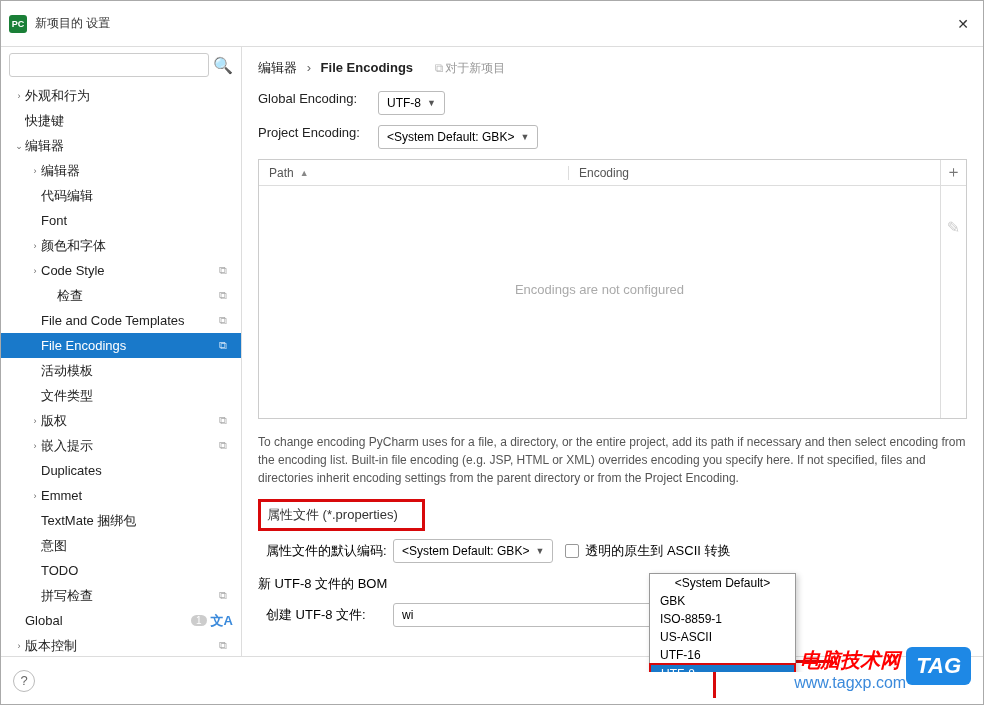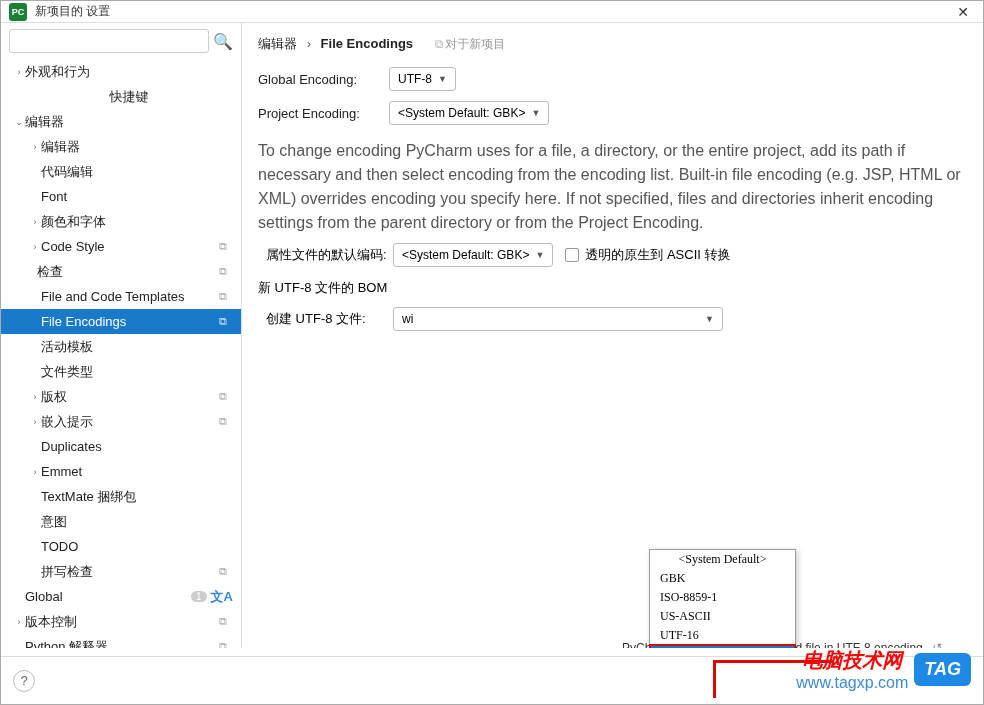--- a/index.html
+++ b/index.html
@@ -1,17 +1,17 @@
 <!DOCTYPE html>
 <html><head>
 <meta charset="utf-8">
 <style>
 * { box-sizing: border-box; margin: 0; padding: 0; font-family: "Segoe UI", "Microsoft YaHei", sans-serif; }
 body { background: #fff; width: 984px; height: 705px; overflow: hidden; position: relative; border: 1px solid #aaa; }
-.titlebar { height: 22px; display: flex; align-items: center; padding: 0 8px; border-bottom: 1px solid #ddd; }
+.titlebar { height: 46px; display: flex; align-items: center; padding: 0 8px; border-bottom: 1px solid #ddd; }
 .titlebar .icon { width: 18px; height: 18px; background: #1a7f37; border-radius: 3px; color: #fff; font-size: 9px; display: flex; align-items: center; justify-content: center; font-weight: bold; margin-right: 8px; }
 .titlebar .title { font-size: 12px; color: #333; }
 .titlebar .close { margin-left: auto; font-size: 14px; color: #333; cursor: pointer; padding: 2px 6px; }
 
 .main { display: flex; height: calc(100% - 30px - 48px); }
 .sidebar { width: 241px; border-right: 1px solid #ddd; display: flex; flex-direction: column; }
 .search-row { padding: 6px 8px; display: flex; align-items: center; gap: 4px; }
 .search-row input { flex: 1; height: 24px; border: 1px solid #ccc; border-radius: 3px; padding: 0 6px; font-size: 12px; }
 .search-row .mag { color: #999; }
 .tree { flex: 1; overflow-y: auto; font-size: 13px; color: #222; }
@@ -26,65 +26,65 @@
 .tree .trans { color: #3b8adb; font-size: 13px; font-weight: bold; }
 
 .content { flex: 1; padding: 12px 16px; overflow: hidden; position: relative; }
 .breadcrumb { font-size: 13px; margin-bottom: 14px; }
 .breadcrumb .crumb { color: #222; }
 .breadcrumb .sep { color: #666; margin: 0 6px; }
 .breadcrumb .active { font-weight: bold; }
 .breadcrumb .note { color: #999; margin-left: 18px; font-size: 12px; }
 .breadcrumb .note-icon { color: #bbb; margin-right: 2px; }
 
-.form-row { display: flex; align-items: center; margin-bottom: 10px; font-size: 13px; gap: 11px; }
+.form-row { display: flex; align-items: flex-start; margin-bottom: 10px; font-size: 13px; }
 .form-row .lbl { width: 120px; color: #222; }
 .combo { display: inline-flex; align-items: center; border: 1px solid #bbb; border-radius: 3px; height: 24px; padding: 0 8px; background: #fff; font-size: 12px; cursor: pointer; }
 .combo .caret { margin-left: 6px; font-size: 9px; color: #555; }
 
 .table-wrap { border: 1px solid #ccc; height: 260px; margin-top: 4px; display: flex; }
 .table-main { flex: 1; position: relative; }
 .table-head { display: flex; border-bottom: 1px solid #ddd; height: 26px; align-items: center; font-size: 12px; color: #555; }
 .th-path { width: 310px; padding-left: 10px; border-right: 1px solid #ddd; display: flex; align-items: center; }
 .th-enc { padding-left: 10px; }
 .sort-ind { margin-left: 6px; font-size: 9px; color: #888; }
 .table-empty { position: absolute; top: 50%; left: 50%; transform: translate(-50%, -50%); color: #aaa; font-size: 13px; }
 .table-side { width: 26px; border-left: 1px solid #ddd; display: flex; flex-direction: column; align-items: center; }
 .table-side .btn { height: 26px; width: 100%; display: flex; align-items: center; justify-content: center; color: #777; cursor: pointer; }
 .table-side .btn:first-child { border-bottom: 1px solid #ddd; }
 
-.info-text { font-size: 16px; color: #555; margin-top: 14px; line-height: 1.5; }
+.info-text { font-size: 12px; color: #555; margin-top: 14px; line-height: 1.5; }
 
 .section-head { display: inline-block; font-size: 13px; color: #333; border: 3px solid #d8090b; padding: 4px 24px 4px 6px; margin-top: 12px; }
 
 .sub-form { margin-top: 8px; font-size: 13px; }
 .sub-form .row { display: flex; align-items: center; margin-bottom: 12px; }
 .sub-form .lbl { width: 135px; text-align: left; padding-left: 8px; }
 .checkbox { width: 14px; height: 14px; border: 1px solid #999; border-radius: 2px; margin: 0 6px 0 12px; }
 
 .dropdown-open { position: absolute; left: 407px; top: 526px; width: 147px; background: #fff; border: 1px solid #999; box-shadow: 2px 2px 6px rgba(0,0,0,.2); z-index: 50; font-size: 12px; }
-.dropdown-open .opt { padding: 2px 10px; display: flex; align-items: center; font-family: Liberation Serif, serif; }
+.dropdown-open .opt { padding: 2px 10px; display: flex; align-items: center; }
 .dropdown-open .opt.center { justify-content: center; }
 .dropdown-open .opt.hl { background: #1979ca; color: #fff; border: 2.5px solid #d8090b; margin: -1px; }
 
 .bom-note { font-size: 12px; color: #333; position: absolute; left: 380px; top: 618px; }
 .bom-note .link { color: #2b7de0; }
 
 .footer { position: absolute; bottom: 0; left: 0; right: 0; height: 48px; border-top: 1px solid #ddd; display: flex; align-items: center; padding: 0 12px; background: #fff; }
 .footer .help { width: 22px; height: 22px; border: 1px solid #bbb; border-radius: 50%; display: flex; align-items: center; justify-content: center; color: #666; font-size: 13px; }
 .footer .btns { margin-left: auto; display: flex; gap: 8px; }
 .footer button { height: 26px; padding: 0 22px; font-size: 12px; border: 1px solid #bbb; background: #f5f5f5; border-radius: 3px; cursor: pointer; }
 .footer button.primary { background: #4a91d7; color: #fff; border-color: #3277bb; }
 .footer .ok-highlight { position: absolute; right: 150px; bottom: 6px; width: 120px; height: 38px; border-left: 3px solid #d8090b; border-top: 3px solid #d8090b; pointer-events: none; }
 
-.watermark { position: absolute; right: 12px; bottom: 12px; z-index: 60; display: flex; align-items: center; gap: 6px; }
+.watermark { position: absolute; right: 12px; bottom: 12px; z-index: 60; display: flex; align-items: flex-start; }
 .watermark .txt { text-align: center; }
 .watermark .txt .cn { color: #f00; font-size: 20px; font-weight: bold; font-style: italic; }
 .watermark .txt .url { color: #3b8adb; font-size: 16px; }
-.watermark .tag { background: #1e88e5; color: #fff; font-size: 18px; font-weight: bold; padding: 6px 10px; border-radius: 6px; font-style: italic; }
+.watermark .tag { background: #1e88e5; color: #fff; font-size: 22px; font-weight: bold; padding: 6px 10px; border-radius: 6px; font-style: italic; }
 </style>
 </head>
 <body>
 
 <div class="titlebar">
   <div class="icon">PC</div>
   <div class="title">新项目的 设置</div>
   <div class="close">✕</div>
 </div>
 
@@ -92,21 +92,21 @@
   <div class="sidebar">
     <div class="search-row">
       <input type="text" placeholder="" style="">
       <span class="mag">🔍</span>
     </div>
     <div class="tree" id="tree">
         <div class="item" style="padding-left: 12px;">
           <span class="chevron">›</span>
           <span class="label">外观和行为</span>
         </div>
-        <div class="item" style="padding-left: 12px; text-align: center;">
+        <div class="item" style="padding-left: 12px;">
           <span class="chevron"></span>
           <span class="label">快捷键</span>
         </div>
         <div class="item" style="padding-left: 12px;">
           <span class="chevron">⌄</span>
           <span class="label">编辑器</span>
         </div>
         <div class="item" style="padding-left: 28px;">
           <span class="chevron">›</span>
           <span class="label">编辑器</span>
@@ -121,21 +121,21 @@
         </div>
         <div class="item" style="padding-left: 28px;">
           <span class="chevron">›</span>
           <span class="label">颜色和字体</span>
         </div>
         <div class="item" style="padding-left: 28px;">
           <span class="chevron">›</span>
           <span class="label">Code Style</span>
           <span class="badge-copy">⧉</span>
         </div>
-        <div class="item" style="padding-left: 24px;">
+        <div class="item" style="padding-left: 44px;">
           <span class="chevron"></span>
           <span class="label">检查</span>
           <span class="badge-copy">⧉</span>
         </div>
         <div class="item" style="padding-left: 28px;">
           <span class="chevron"></span>
           <span class="label">File and Code Templates</span>
           <span class="badge-copy">⧉</span>
         </div>
         <div class="item selected" style="padding-left: 28px;">
@@ -221,23 +221,40 @@
       </div>
     </div>
     <div class="form-row">
       <span class="lbl">Project Encoding:</span>
       <div class="combo">
         <span>&lt;System Default: GBK&gt;</span>
           <span class="caret">▼</span>
       </div>
     </div>
 
+    <div class="table-wrap">
+      <div class="table-main">
+        <div class="table-head">
+          <div class="th-path">
+            <span>Path</span>
+              <span class="sort-ind">▲</span>
+          </div>
+          <div class="th-enc">Encoding</div>
+        </div>
+        <div class="table-empty">Encodings are not configured</div>
+      </div>
+      <div class="table-side">
+        <div class="btn">＋</div>
+        <div class="btn" style="color:#ccc;margin-top:28px;">✎</div>
+      </div>
+    </div>
 
     <div class="info-text">To change encoding PyCharm uses for a file, a directory, or the entire project, add its path if necessary and then select encoding from the encoding list. Built-in file encoding (e.g. JSP, HTML or XML) overrides encoding you specify here. If not specified, files and directories inherit encoding settings from the parent directory or from the Project Encoding.</div>
 
+    <div class="section-head">属性文件 (*.properties)</div>
 
     <div class="sub-form">
       <div class="row">
         <span class="lbl">属性文件的默认编码:</span>
         <div class="combo">
           <span>&lt;System Default: GBK&gt;</span>
             <span class="caret">▼</span>
         </div>
         <span class="checkbox"></span>
         <span>透明的原生到 ASCII 转换</span>

